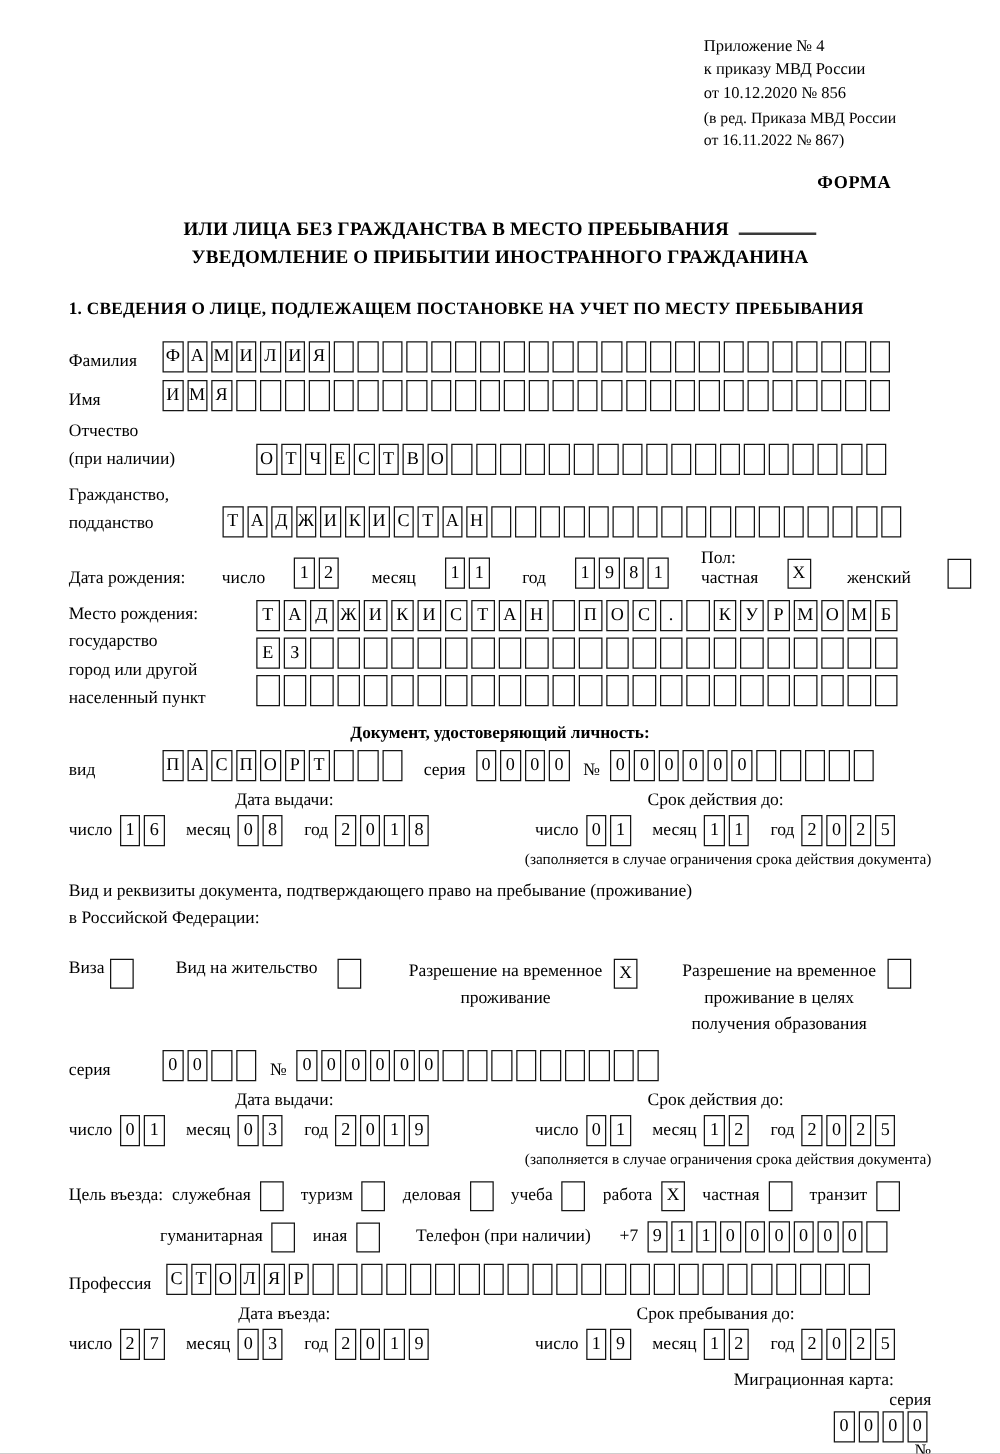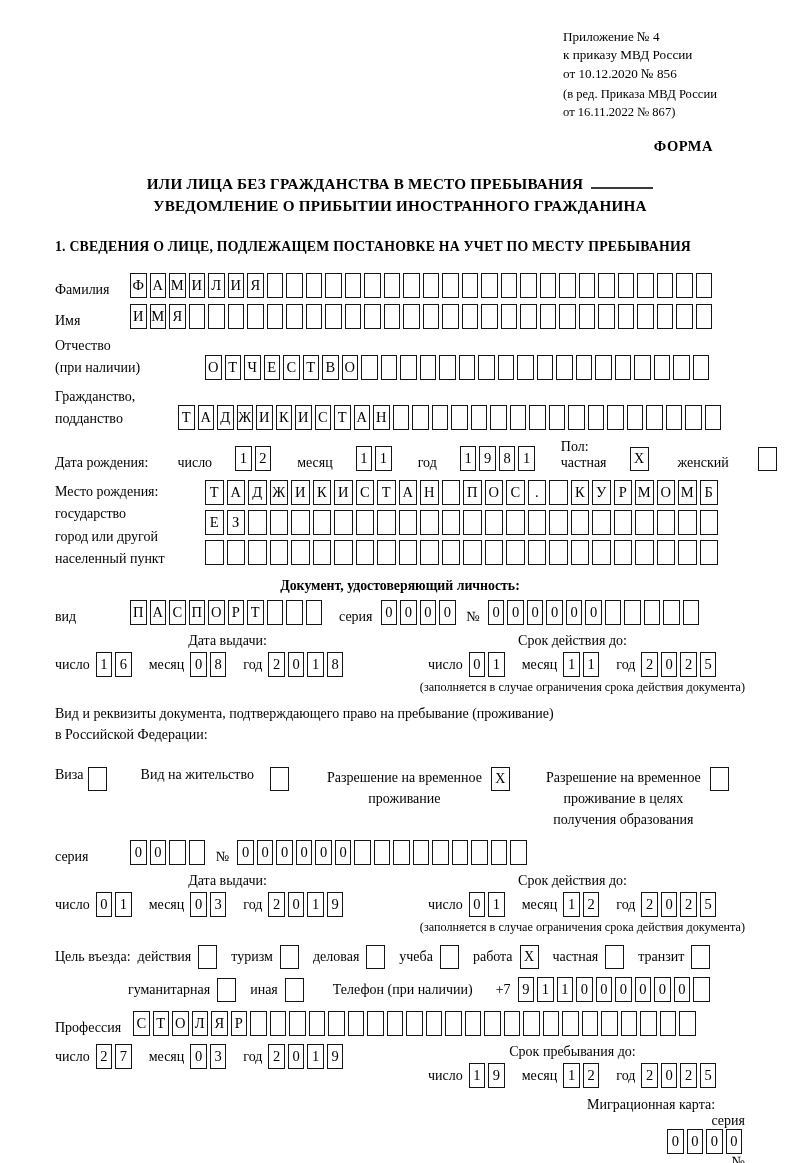--- a/index.html
+++ b/index.html
@@ -534,21 +534,21 @@
             <span class="cell">2</span>
             <span class="cell">5</span>
           </span>
       </div>
       <div class="note">(заполняется в случае ограничения срока действия документа)</div>
     </div>
   </div>
 
   <div class="inlineopts">
     <span class="t">Цель въезда:</span>
-    <span class="t">действия</span>
+    <span class="t">служебная</span>
     <span class="cb"></span>
     <span class="t">туризм</span>
     <span class="cb"></span>
     <span class="t">деловая</span>
     <span class="cb"></span>
     <span class="t">учеба</span>
     <span class="cb"></span>
     <span class="t">работа</span>
     <span class="cb">X</span>
     <span class="t">частная</span>
@@ -608,20 +608,21 @@
         <span class="cell"></span>
         <span class="cell"></span>
         <span class="cell"></span>
         <span class="cell"></span>
         <span class="cell"></span>
       </span>
   </div>
 
   <div class="datecols">
     <div class="dcol-l">
+      <div class="dhead">Дата въезда:</div>
       <div class="drow">
         <span class="t">число</span>
         <span class="cells">
             <span class="cell">2</span>
             <span class="cell">7</span>
           </span>
         <span class="t g">месяц</span>
         <span class="cells">
             <span class="cell">0</span>
             <span class="cell">3</span>

